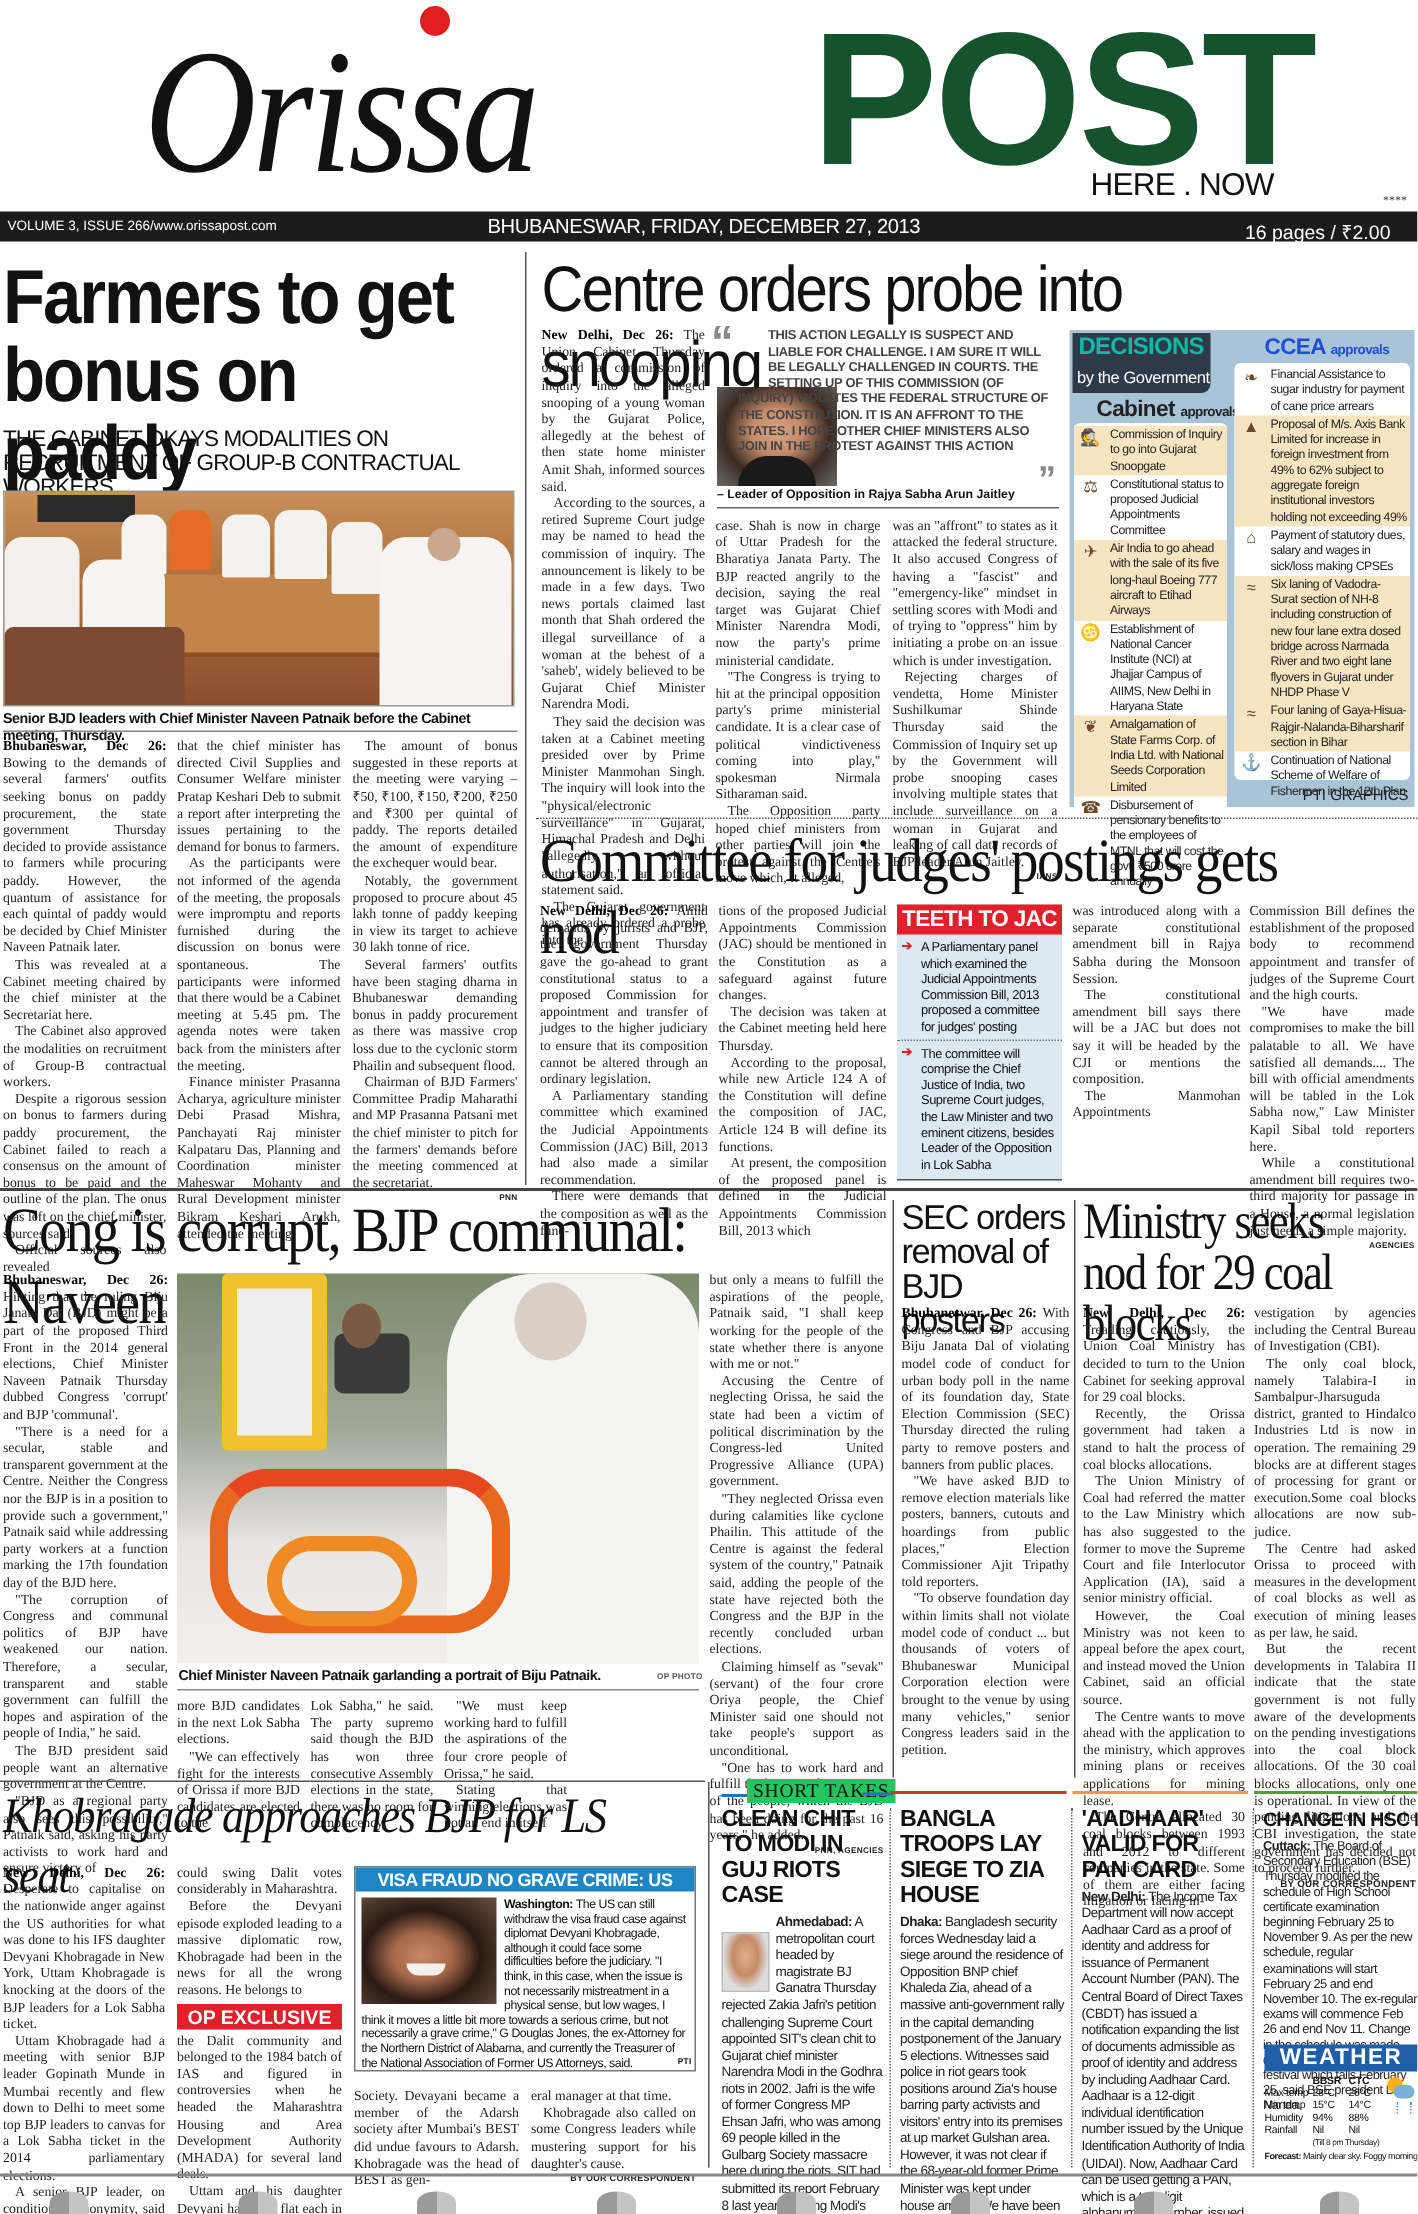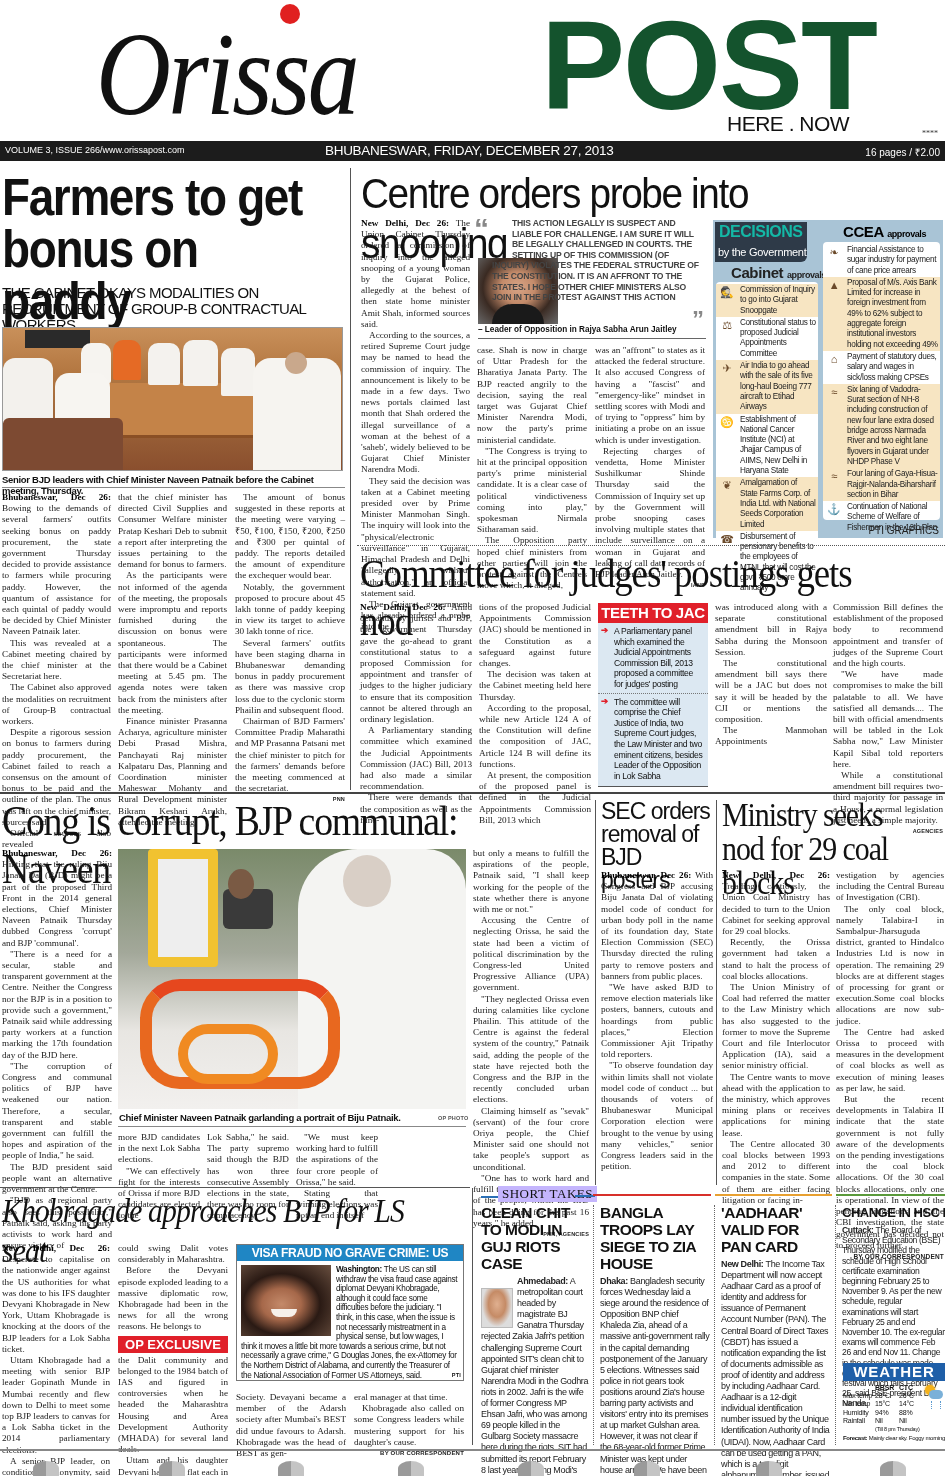--- a/index.html
+++ b/index.html
@@ -15,21 +15,21 @@
 .hrule{position:absolute;height:1px;background:#333}
 
 .logo-orissa{position:absolute;left:96px;top:0;font-family:"Liberation Serif",serif;font-style:italic;font-size:118px;line-height:150px;color:#111;letter-spacing:-3px;transform:scaleX(0.88);transform-origin:left}
 .logo-dot{position:absolute;left:280px;top:4px;width:20px;height:20px;border-radius:50%;background:#e02020}
 .logo-post{position:absolute;left:541px;top:6px;font-family:"Liberation Sans",sans-serif;font-weight:bold;font-size:126px;line-height:120px;color:#14532d;letter-spacing:-2px}
 .tagline{position:absolute;left:727px;top:112px;font-family:"Liberation Sans",sans-serif;font-size:21px;color:#111;letter-spacing:-0.5px}
 .stars{position:absolute;left:922px;top:129px;font-size:8px;color:#333}
 .dateline{position:absolute;left:0;top:141px;width:945px;height:20px;background:#1c1c1c;color:#fff;font-family:"Liberation Sans",sans-serif}
 .dateline .vol{position:absolute;left:5px;top:4px;font-size:9px}
 .dateline .date{position:absolute;left:325px;top:2px;font-size:13.5px;letter-spacing:-0.3px}
-.dateline .price{position:absolute;right:5px;top:4px;font-size:10px}
+.dateline .price{position:absolute;right:18px;top:4px;font-size:13px}
 
 .photo{position:absolute;overflow:hidden}
 .caption{position:absolute;font-family:"Liberation Sans",sans-serif;font-weight:bold;font-size:9.5px;letter-spacing:-0.3px}
 .credit{font-size:5.5px;font-family:"Liberation Sans",sans-serif;font-weight:bold;letter-spacing:0.2px}
 .hole{position:absolute;top:1461px;width:26px;height:15px;border-radius:50% 50% 0 0;background:linear-gradient(90deg,#9a9a9a 0,#9a9a9a 50%,#c4c4c4 50%)}
 
 .info-list div{font-family:"Liberation Sans",sans-serif;font-size:8.2px;line-height:10.3px;padding:1px 2px 1px 24px;position:relative;color:#222;letter-spacing:-0.3px}
 .info-list div.hl{background:#f7e5c2}
 .info-list div .ic{position:absolute;left:3px;top:3px;width:16px;height:12px;font-size:11px;color:#6b4a2a;text-align:center}
 .st-col{position:absolute;font-family:"Liberation Sans",sans-serif;font-size:9px;line-height:11.1px;color:#222;letter-spacing:-0.35px}
@@ -135,21 +135,21 @@
   </div>
   <div class="abs sans" style="left:18px;top:44px;font-weight:bold;font-size:15px;color:#222;letter-spacing:-0.4px"><span>Cabinet</span> <span style="font-size:9px">approvals</span></div>
   <div class="abs info-list" style="left:3px;top:62px;width:102px;background:#fff;border-radius:4px;padding:2px 0">
     <div class="hl"><span class="ic">🕵</span><span>Commission of Inquiry to go into Gujarat Snoopgate</span></div>
     <div><span class="ic">⚖</span><span>Constitutional status to proposed Judicial Appointments Committee</span></div>
     <div class="hl"><span class="ic">✈</span><span>Air India to go ahead with the sale of its five long-haul Boeing 777 aircraft to Etihad Airways</span></div>
     <div><span class="ic">♋</span><span>Establishment of National Cancer Institute (NCI) at Jhajjar Campus of AIIMS, New Delhi in Haryana State</span></div>
     <div class="hl"><span class="ic">❦</span><span>Amalgamation of State Farms Corp. of India Ltd. with National Seeds Corporation Limited</span></div>
     <div><span class="ic">☎</span><span>Disbursement of pensionary benefits to the employees of MTNL that will cost the govt. ₹500 crore annually</span></div>
   </div>
-  <div class="abs sans" style="left:130px;top:3px;font-weight:bold;font-size:15px;color:#000000;letter-spacing:-0.4px"><span>CCEA</span> <span style="font-size:9px">approvals</span></div>
+  <div class="abs sans" style="left:130px;top:3px;font-weight:bold;font-size:15px;color:#1d4ed8;letter-spacing:-0.4px"><span>CCEA</span> <span style="font-size:9px">approvals</span></div>
   <div class="abs info-list" style="left:110px;top:22px;width:117px;height:278px;background:#fff;border-radius:4px;padding:2px 0">
     <div><span class="ic">❧</span><span>Financial Assistance to sugar industry for payment of cane price arrears</span></div>
     <div class="hl"><span class="ic">▲</span><span>Proposal of M/s. Axis Bank Limited for increase in foreign investment from 49% to 62% subject to aggregate foreign institutional investors holding not exceeding 49%</span></div>
     <div><span class="ic">⌂</span><span>Payment of statutory dues, salary and wages in sick/loss making CPSEs</span></div>
     <div class="hl"><span class="ic">≈</span><span>Six laning of Vadodra-Surat section of NH-8 including construction of new four lane extra dosed bridge across Narmada River and two eight lane flyovers in Gujarat under NHDP Phase V</span></div>
     <div class="hl"><span class="ic">≈</span><span>Four laning of Gaya-Hisua-Rajgir-Nalanda-Biharsharif section in Bihar</span></div>
     <div><span class="ic">⚓</span><span>Continuation of National Scheme of Welfare of Fishermen in the 12th Plan</span></div>
   </div>
   <div class="abs sans" style="right:4px;top:305px;font-size:10px;color:#222">PTI GRAPHICS</div>
 </div>
@@ -243,20 +243,21 @@
 </div>
 
 <div class="vrule" style="left:716px;top:800px;height:385px;background:#555"></div>
 
 <div>
   <div class="abs" style="left:722px;top:798px;width:225px;font-family:'Liberation Serif',serif;font-size:34px;line-height:34px;letter-spacing:-1.2px;transform:scaleX(0.88);transform-origin:left">Ministry seeks nod for 29 coal blocks</div>
   <div class="col body-text" style="left:722px;top:870px;width:108px">
     <p class="first"><span class="dl">New Delhi, Dec 26:</span> <span>Treading cautiously, the Union Coal Ministry has decided to turn to the Union Cabinet for seeking approval for 29 coal blocks.</span></p>
     <p>Recently, the Orissa government had taken a stand to halt the process of coal blocks allocations.</p>
     <p>The Union Ministry of Coal had referred the matter to the Law Ministry which has also suggested to the former to move the Supreme Court and file Interlocutor Application (IA), said a senior ministry official.</p>
+    <p>However, the Coal Ministry was not keen to appeal before the apex court, and instead moved the Union Cabinet, said an official source.</p>
     <p>The Centre wants to move ahead with the application to the ministry, which approves mining plans or receives applications for mining lease.</p>
     <p>The Centre allocated 30 coal blocks between 1993 and 2012 to different companies in the state. Some of them are either facing litigation or facing in-</p>
   </div>
   <div class="col body-text" style="left:836px;top:870px;width:108px">
     <p class="first">vestigation by agencies including the Central Bureau of Investigation (CBI).</p>
     <p>The only coal block, namely Talabira-I in Sambalpur-Jharsuguda district, granted to Hindalco Industries Ltd is now in operation. The remaining 29 blocks are at different stages of processing for grant or execution.Some coal blocks allocations are now sub-judice.</p>
     <p>The Centre had asked Orissa to proceed with measures in the development of coal blocks as well as execution of mining leases as per law, he said.</p>
     <p>But the recent developments in Talabira II indicate that the state government is not fully aware of the developments on the pending investigations into the coal block allocations. Of the 30 coal blocks allocations, only one is operational. In view of the pending litigations and the CBI investigation, the state government has decided not to proceed further.</p>
     <div class="credit" style="text-align:right;font-size:6.5px">BY OUR CORRESPONDENT</div>
   </div>
@@ -296,21 +297,21 @@
     <p class="first">eral manager at that time.</p>
     <p>Khobragade also called on some Congress leaders while mustering support for his daughter's cause.</p>
     <span class="credit" style="float:right;font-size:6px">BY OUR CORRESPONDENT</span>
   </div>
 </div>
 
 <div class="vrule" style="left:472px;top:1188px;height:257px;background:#555"></div>
 
 <div>
   <div class="abs" style="left:481px;top:1196px;width:40px;height:2px;background:#2a6fb5"></div>
-  <div class="abs" style="left:498px;top:1186px;padding:0 4px;background:#c4b5fd;font-family:'Liberation Serif',serif;font-size:13px;letter-spacing:0.5px">SHORT TAKES</div>
+  <div class="abs" style="left:498px;top:1186px;padding:0 4px;background:#22c55e;font-family:'Liberation Serif',serif;font-size:13px;letter-spacing:0.5px">SHORT TAKES</div>
   <div class="abs" style="left:575px;top:1195px;width:20px;height:2px;background:#2a6fb5"></div>
   <div class="abs" style="left:593px;top:1194px;width:118px;height:2px;background:#d8302a"></div>
   <div class="abs" style="left:715px;top:1194px;width:117px;height:2px;background:#e8a030"></div>
   <div class="abs" style="left:836px;top:1194px;width:109px;height:2px;background:#5a9a3a"></div>
 
   <div class="st-col" style="left:481px;top:1204px;width:108px">
     <div class="st-title">CLEAN CHIT TO MODI IN GUJ RIOTS CASE</div>
     <div style="margin-top:4px">
       <div style="float:left;width:32px;height:40px;margin:12px 4px 0 0;background:radial-gradient(ellipse at 50% 40%,#e0b090 0,#c58b66 40%,#ddd 70%);border:1px solid #bbb"></div>
       <b>Ahmedabad:</b> <span>A metropolitan court headed by magistrate BJ Ganatra Thursday rejected Zakia Jafri's petition challenging Supreme Court appointed SIT's clean chit to Gujarat chief minister Narendra Modi in the Godhra riots in 2002. Jafri is the wife of former Congress MP Ehsan Jafri, who was among 69 people killed in the Gulbarg Society massacre here during the riots. SIT had submitted its report February 8 last year, clearing Modi's name. She had filed a petition against the SIT report in April seeking its rejection and an order to file a chargesheet against Modi and others.</span>

